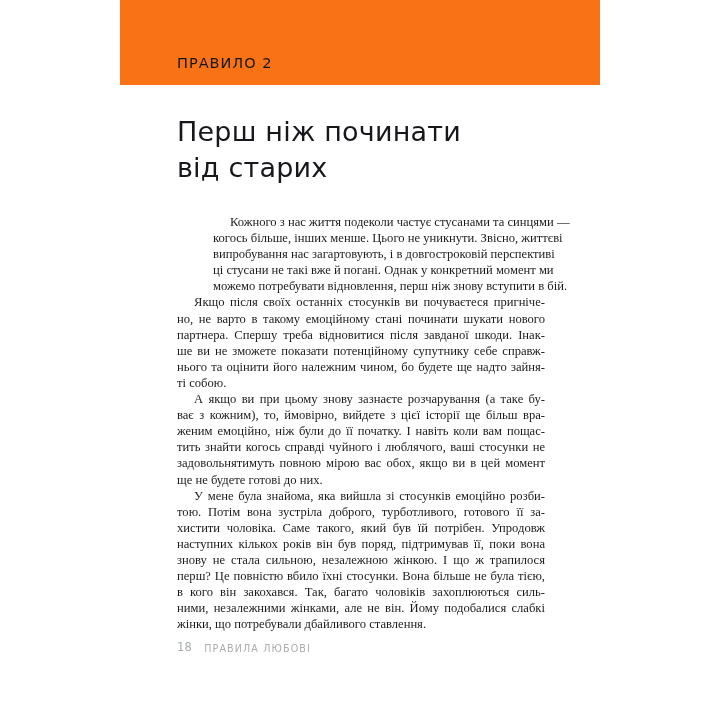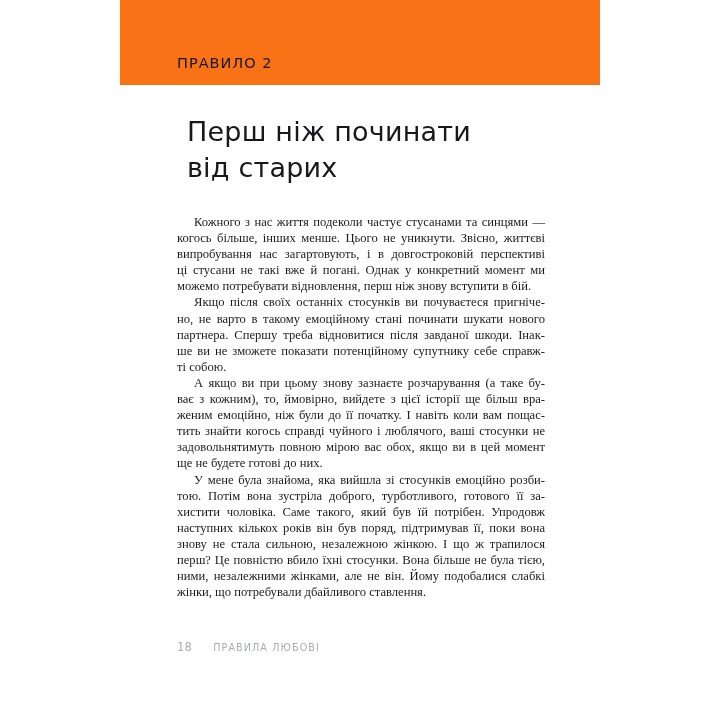--- a/index.html
+++ b/index.html
@@ -49,21 +49,21 @@
     left: 177px;
     top: 96px;
     width: 420px;
     font-family: "DejaVu Sans", "Liberation Sans", sans-serif;
     font-size: 27px;
     font-weight: 400;
     line-height: 36px;
     letter-spacing: 0.2px;
     color: #17181b;
   }
-  .chapter-title .tline { display: block; white-space: nowrap; margin-left: 10px; }
+  .chapter-title .tline { display: block; white-space: nowrap; }
 
   
   .body-column {
     position: absolute;
     left: 177px;
     top: 214px;
     width: 368px;
   }
 
   .para {
@@ -87,22 +87,22 @@
     text-align-last: left;
   }
   .indent { display: inline-block; width: 17px; }
 
   
   .footer {
     position: absolute;
     left: 177px;
     top: 640px;
     display: flex;
-    align-items: center;
-    gap: 21px;
+    align-items: flex-end;
+    gap: 12px;
     font-family: "DejaVu Sans", "Liberation Sans", sans-serif;
     color: #a9adb0;
   }
   .folio {
     font-size: 11.5px;
     letter-spacing: 0.3px;
   }
   .running-head {
     font-size: 9.6px;
     letter-spacing: 1.1px;
@@ -117,52 +117,54 @@
     <div class="chapter-label">ПРАВИЛО 2</div>
   </div>
 
   <h1 class="chapter-title">
     <span class="tline">Перш ніж починати</span>
     <span class="tline">від старих</span>
   </h1>
 
   <div class="body-column">
 
-    <p class="para" style="margin-bottom:0;">
+    <p class="para" style="margin-bottom:0;margin-left:36px;">
       <span class="ln j"><span class="indent"></span><span>Кожного з нас життя подеколи частує стусанами та синцями —</span></span>
       <span class="ln j">когось більше, інших менше. Цього не уникнути. Звісно, життєві</span>
       <span class="ln j">випробування нас загартовують, і в довгостроковій перспективі</span>
       <span class="ln j">ці стусани не такі вже й погані. Однак у конкретний момент ми</span>
       <span class="ln last">можемо потребувати відновлення, перш ніж знову вступити в бій.</span>
     </p>
 
     <p class="para">
       <span class="ln j"><span class="indent"></span><span>Якщо після своїх останніх стосунків ви почуваєтеся пригніче-</span></span>
       <span class="ln j">но, не варто в такому емоційному стані починати шукати нового</span>
       <span class="ln j">партнера. Спершу треба  відновитися після завданої шкоди. Інак-</span>
       <span class="ln j">ше ви не зможете показати потенційному супутнику себе справж-</span>
+      <span class="ln j">нього та оцінити його належним чином, бо будете ще надто зайня-</span>
       <span class="ln last">ті собою.</span>
     </p>
 
     <p class="para">
       <span class="ln j"><span class="indent"></span><span>А якщо ви при цьому знову зазнаєте розчарування (а таке бу-</span></span>
       <span class="ln j">ває з кожним), то, ймовірно, вийдете з цієї історії ще більш вра-</span>
       <span class="ln j">женим емоційно, ніж були до її початку. І навіть коли вам пощас-</span>
       <span class="ln j">тить знайти когось справді чуйного і люблячого, ваші стосунки не</span>
       <span class="ln j">задовольнятимуть повною мірою вас обох, якщо ви в цей момент</span>
       <span class="ln last">ще не будете готові до них.</span>
     </p>
 
     <p class="para">
       <span class="ln j"><span class="indent"></span><span>У мене була знайома, яка вийшла зі стосунків емоційно розби-</span></span>
       <span class="ln j">тою. Потім вона зустріла доброго, турботливого, готового її за-</span>
       <span class="ln j">хистити чоловіка. Саме такого, який був їй потрібен. Упродовж</span>
       <span class="ln j">наступних кількох років він був поряд, підтримував її, поки вона</span>
       <span class="ln j">знову не стала сильною, незалежною жінкою. І що ж трапилося</span>
       <span class="ln j">перш? Це повністю вбило їхні стосунки. Вона більше не була тією,</span>
+      <span class="ln j">в кого він закохався. Так, багато чоловіків захоплюються силь-</span>
       <span class="ln j">ними, незалежними жінками, але не він. Йому подобалися слабкі</span>
       <span class="ln last">жінки, що потребували дбайливого ставлення.</span>
     </p>
 
   </div>
 
   <div class="footer">
     <span class="folio">18</span>
     <span class="running-head">ПРАВИЛА ЛЮБОВІ</span>
   </div>

